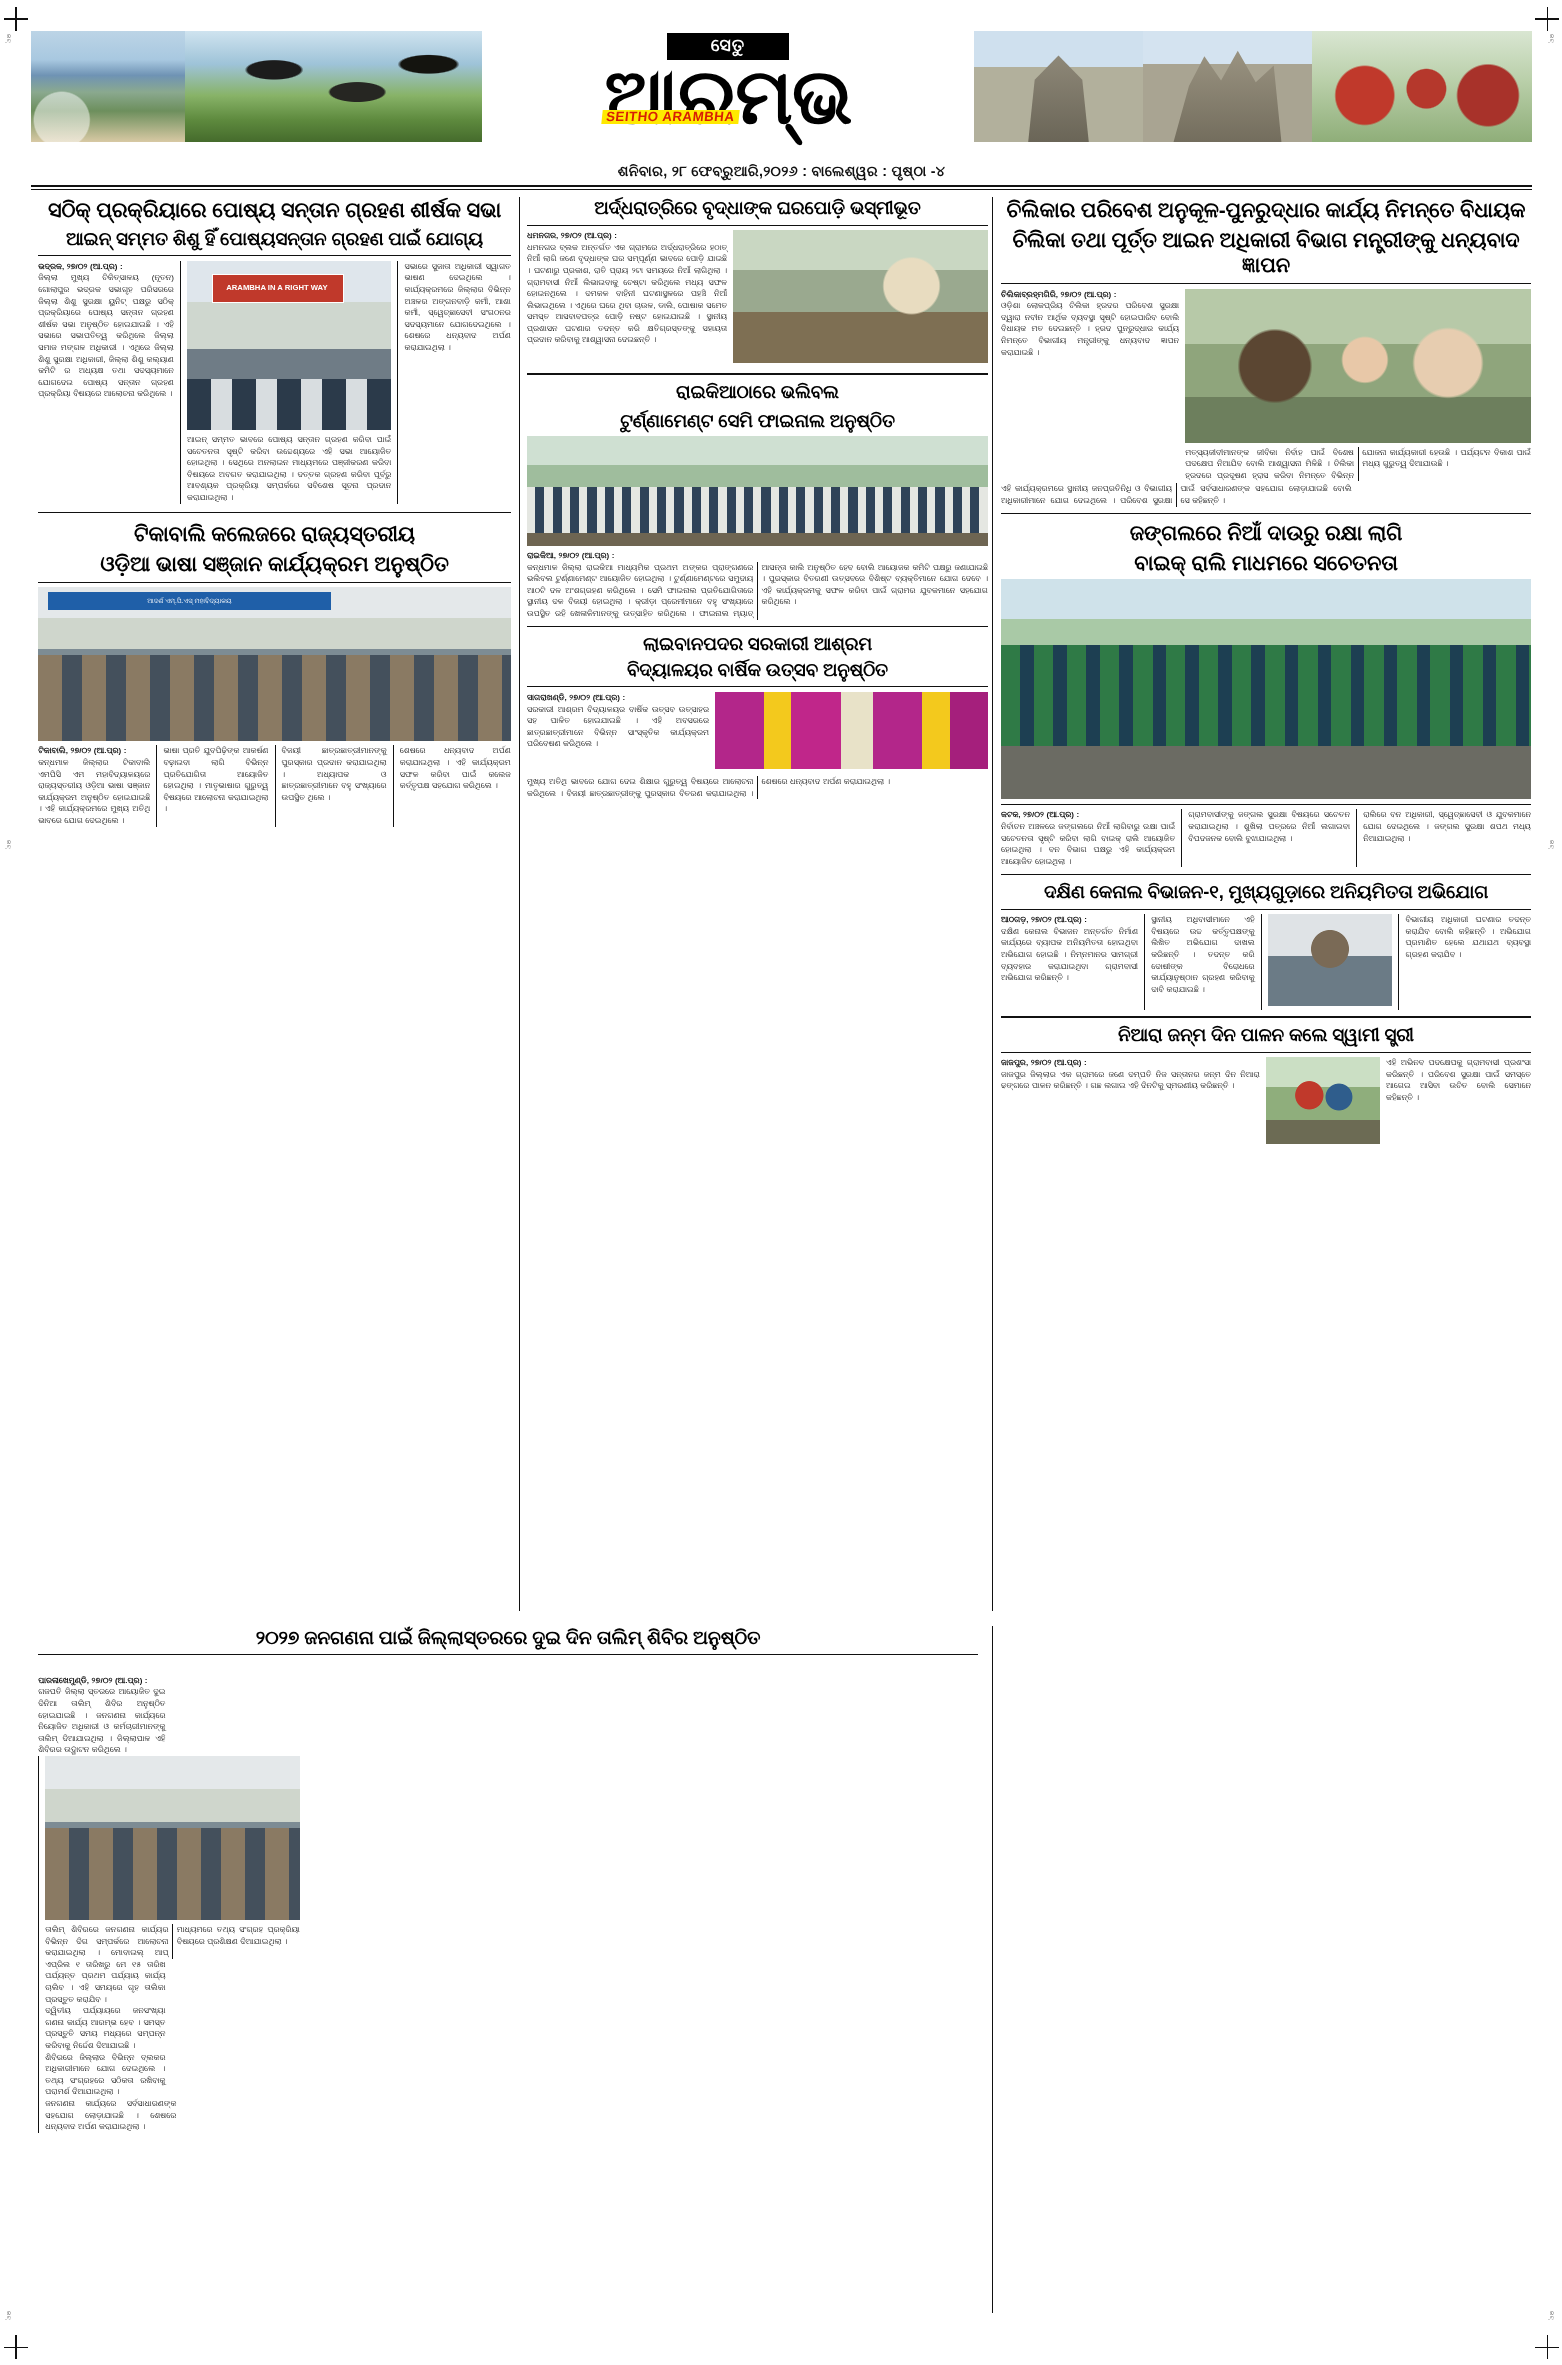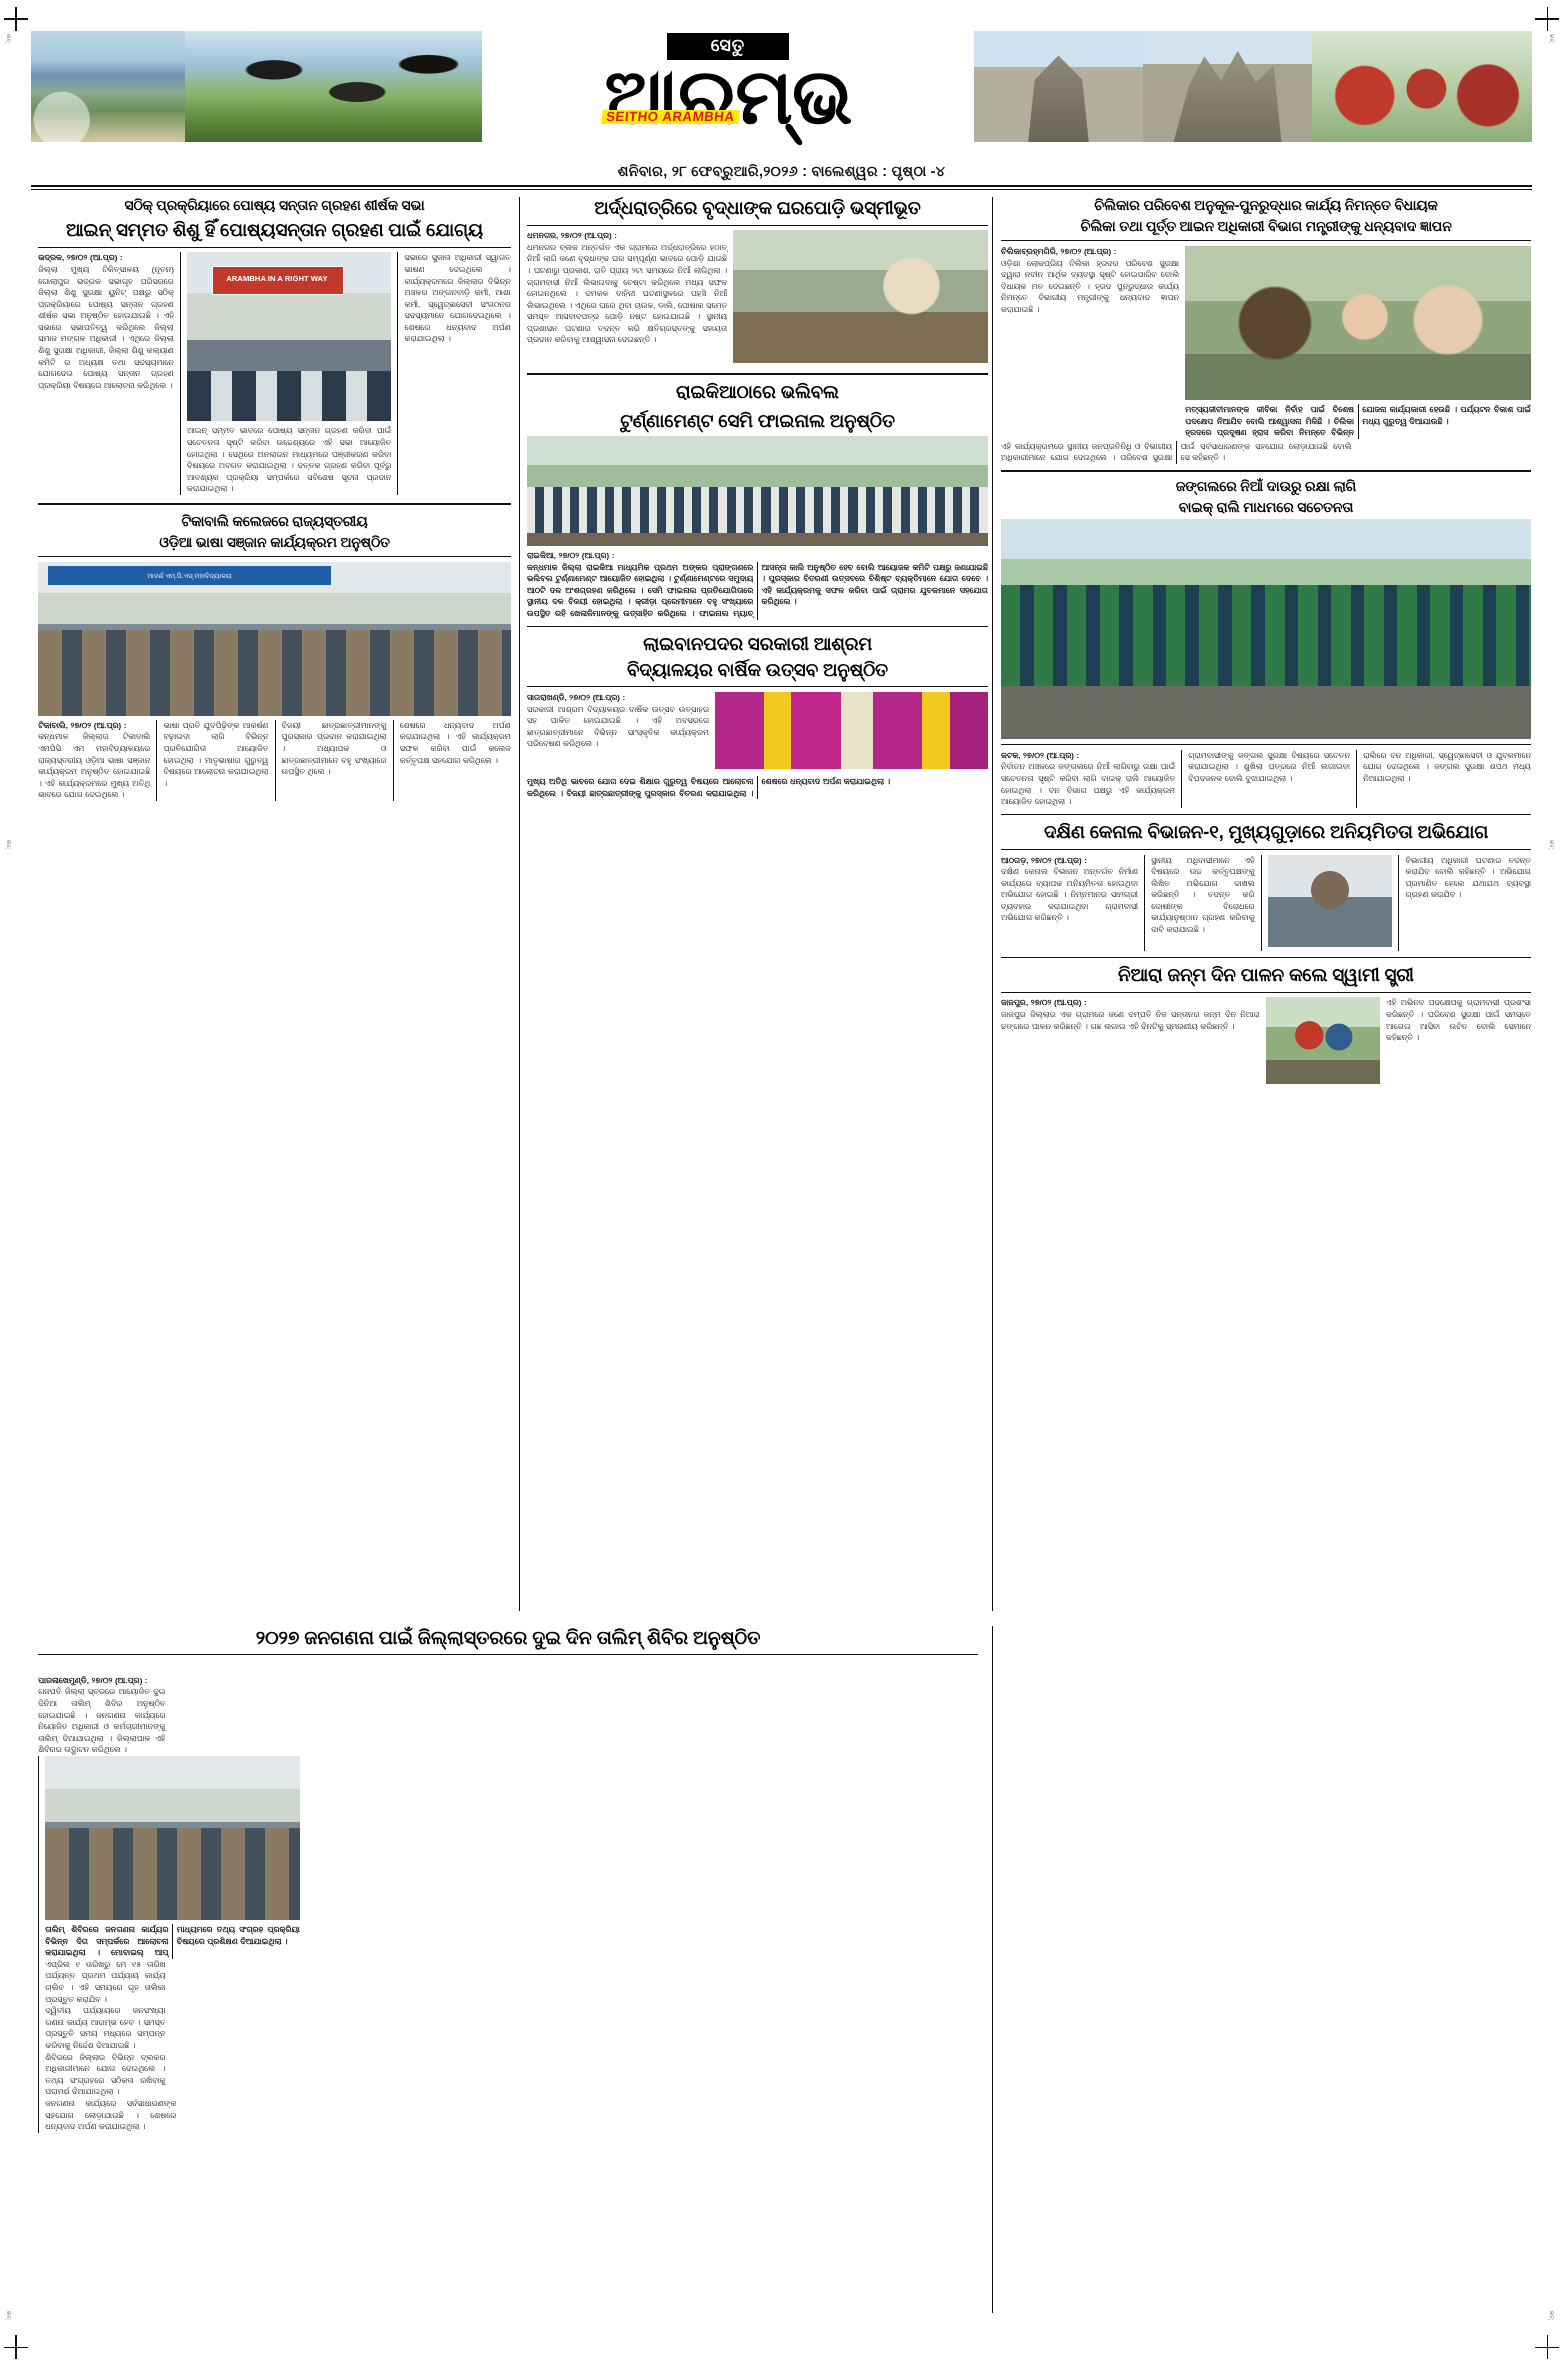--- a/index.html
+++ b/index.html
@@ -118,21 +118,21 @@
     position:absolute; left:31px; right:31px; top:197px; bottom:53px;
   }
   .colrule { position:absolute; top:0; bottom:0; width:1px; background:#111; }
 
   
   .hl {
     font-weight:bold; color:#000; text-align:center;
     line-height:1.22; letter-spacing:-0.2px;
   }
   .hl-xl { font-size:19px; }
-  .hl-lg { font-size:14px; }
+  .hl-lg { font-size:21px; }
   .hl-md { font-size:18.4px; }
 
   .bodytext {
     font-size:8px; line-height:1.45; color:#111;
     text-align:justify; text-justify:inter-word;
     word-spacing:0.3px; hyphens:auto;
   }
   .hr-thin { height:0.5px; background:#111; margin:5.1px 0; }
   .hr-thick{ height:1.5px; background:#111; margin:6.1px 0; }
 
@@ -194,21 +194,21 @@
     background:
       radial-gradient(circle at 50% 38%, #7a6a56 0 22%, transparent 23%),
       linear-gradient(to bottom,#dfe3e6 0 46%,#6b7b86 46% 100%);
   }
   .p-couple {
     background:
       radial-gradient(circle at 38% 44%, #c0392b 0 16%, transparent 17%),
       radial-gradient(circle at 64% 46%, #2f5d8c 0 15%, transparent 16%),
       linear-gradient(to bottom,#cbdfc4 0 34%,#8fae7c 34% 72%,#6c6b54 72% 100%);
   }
-  .dbl    { column-count:2; column-gap:8.2px; column-rule:0.5px solid #111;font-weight:bold; }
+  .dbl    { column-count:2; column-gap:8.2px; column-rule:0.5px solid #111; }
 </style>
 </head>
 <body>
 
 <div class="page">
 
   <div class="crop-mark cm-tl"></div>
   <div class="crop-mark cm-tr"></div>
   <div class="crop-mark cm-bl"></div>
   <div class="crop-mark cm-br"></div>

